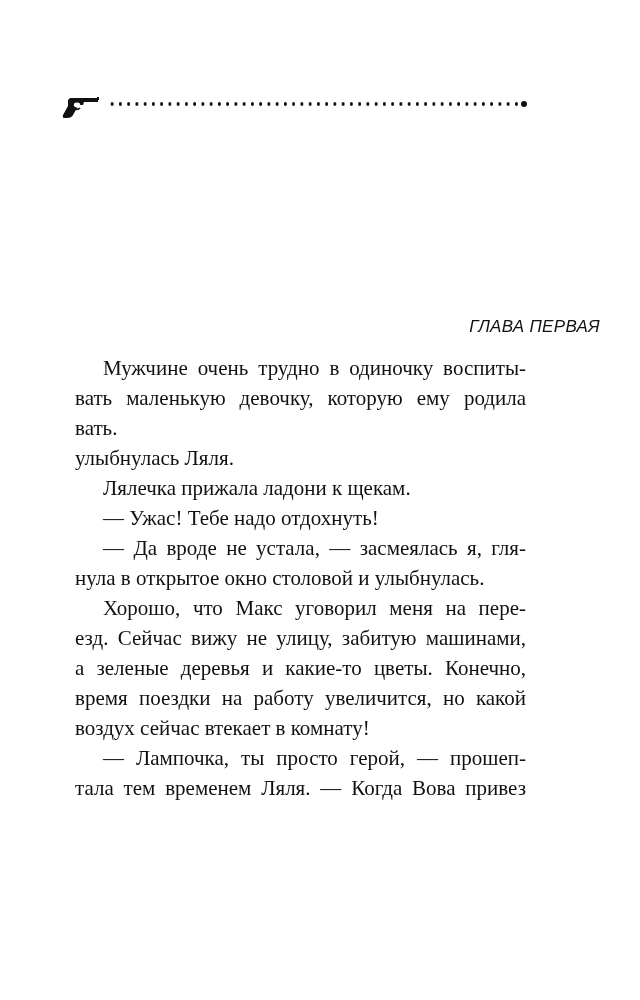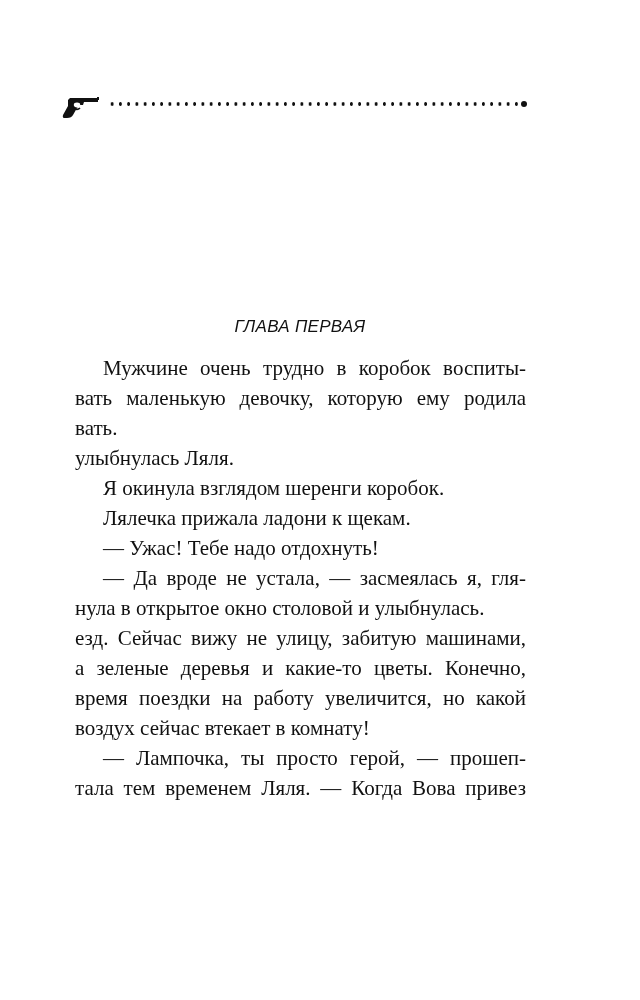--- a/index.html
+++ b/index.html
@@ -46,21 +46,21 @@
       width: 6px;
       height: 6px;
       border-radius: 50%;
       background: #111;
     }
     .chapter-title {
       position: absolute;
       top: 317px;
       left: 0;
       width: 600px;
-      text-align: center;
+      text-align: right;
       font-family: "Liberation Sans", sans-serif;
       font-style: italic;
       font-size: 17px;
       letter-spacing: 0.3px;
       color: #111;
     }
     .text-body {
       position: absolute;
       top: 353px;
       left: 75px;
@@ -90,28 +90,28 @@
     <path d="M12 12 C13 15 16 15 18 13" stroke="#111" stroke-width="1.6" fill="none"></path>
     <rect x="35" y="2" width="2" height="3" fill="#111"></rect>
   </svg>
   <div class="dots"></div>
   <div class="dot-end"></div>
 </div>
 
 <div class="chapter-title">ГЛАВА ПЕРВАЯ</div>
 
 <div class="text-body">
-  <span class="line indent">Мужчине очень трудно в коробок воспиты-</span>
+  <span class="line indent">Мужчине очень трудно в одиночку воспиты-</span>
   <span class="line">вать маленькую девочку, которую ему родила</span>
   <span class="line last">вать.</span>
   <span class="line last">улыбнулась Ляля.</span>
-  <span class="line indent last">Я окинула взглядом шеренги коробок.</span>
   <span class="line indent last">Лялечка прижала ладони к щекам.</span>
   <span class="line indent last">— Ужас! Тебе надо отдохнуть!</span>
   <span class="line indent">— Да вроде не устала, — засмеялась я, гля-</span>
   <span class="line last">нула в открытое окно столовой и улыбнулась.</span>
+  <span class="line indent">Хорошо, что Макс уговорил меня на пере-</span>
   <span class="line">езд. Сейчас вижу не улицу, забитую машинами,</span>
   <span class="line">а зеленые деревья и какие-то цветы. Конечно,</span>
   <span class="line">время поездки на работу увеличится, но какой</span>
   <span class="line last">воздух сейчас втекает в комнату!</span>
   <span class="line indent">— Лампочка, ты просто герой, — прошеп-</span>
   <span class="line">тала тем временем Ляля. — Когда Вова привез</span>
 </div>
 
 </body></html>

